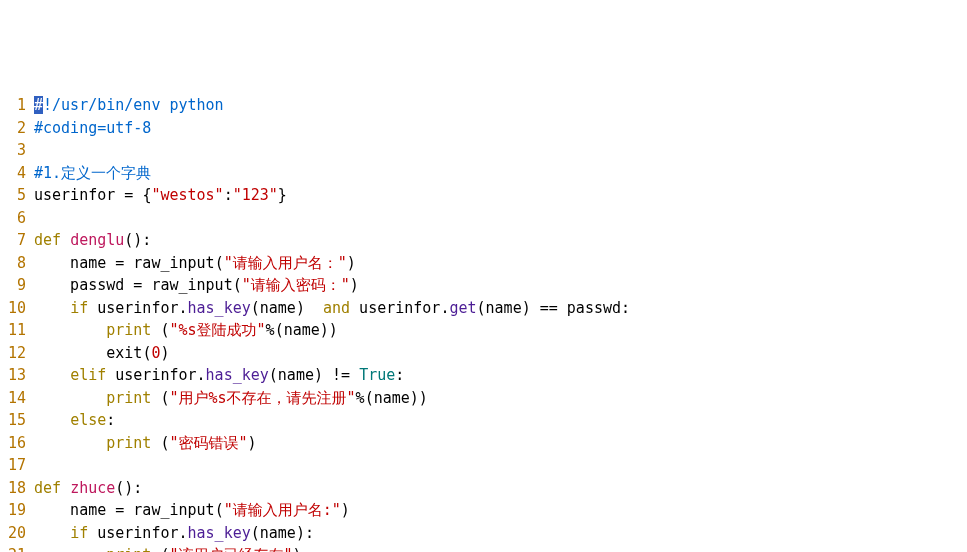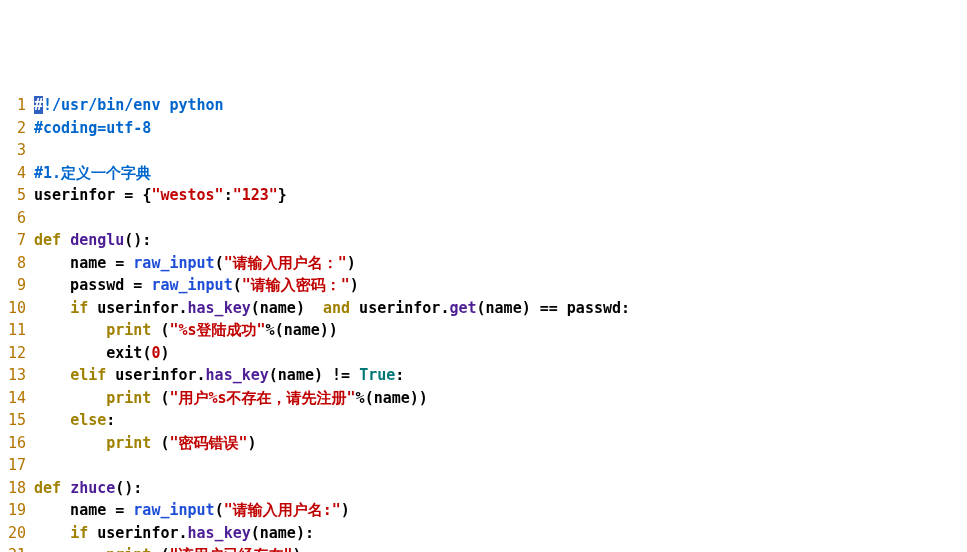--- a/index.html
+++ b/index.html
@@ -13,29 +13,29 @@
   }
   .line { display: flex; }
   .ln {
     color: #b37400;
     text-align: right;
     width: 34px;
     padding-right: 8px;
     user-select: none;
     flex-shrink: 0;
   }
-  .code { flex: 1; font-weight: bold; }
+  .code { flex: 1; }
   .c-comment { color: #0066cc; }
   .c-ident   { color: #000000; margin-top: 14px; }
   .c-kw      { color: #a08000; margin-top: 16px; }
-  .c-def     { color: #4c1d95; margin-top: 16px; }
+  .c-def     { color: #be185d; margin-top: 16px; }
   .c-func    { color: #4c1d95; }
   .c-str     { color: #c00000; }
   .c-num     { color: #c00000; }
-  .c-builtin { color: #1d4ed8; }
+  .c-builtin { color: #000000; }
   .c-op      { color: #000000; }
   .c-punc    { color: #000000; }
   .c-bool    { color: #007878; text-align: center; }
   .cursor {
     background: #3060c0;
     color: #ffffff;
   }
 </style>
 </head>
 <body>

